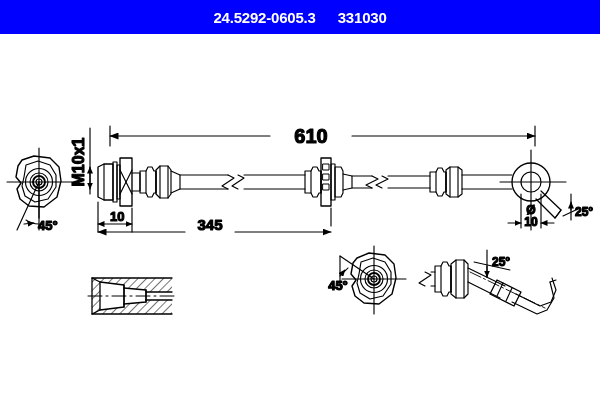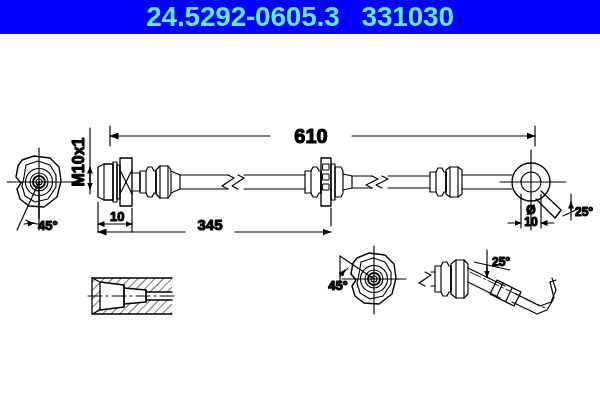--- a/index.html
+++ b/index.html
@@ -27,22 +27,22 @@
     left: 0; top: 0;
     width: 600px;
     height: 34px;
     background: #0000ff;
     display: flex;
     align-items: center;
     justify-content: center;
     box-sizing: border-box;
   }
   #title-bar .t {
-    color: #5eead4;
-    font-size: 28px;
+    color: #ffffff;
+    font-size: 15px;
     font-weight: bold;
     letter-spacing: -0.2px;
     line-height: 1;
     white-space: pre;
     font-family: "Liberation Sans", sans-serif;
   }
   #title-bar .gap {
     display: inline-block;
     width: 22px;
   }

